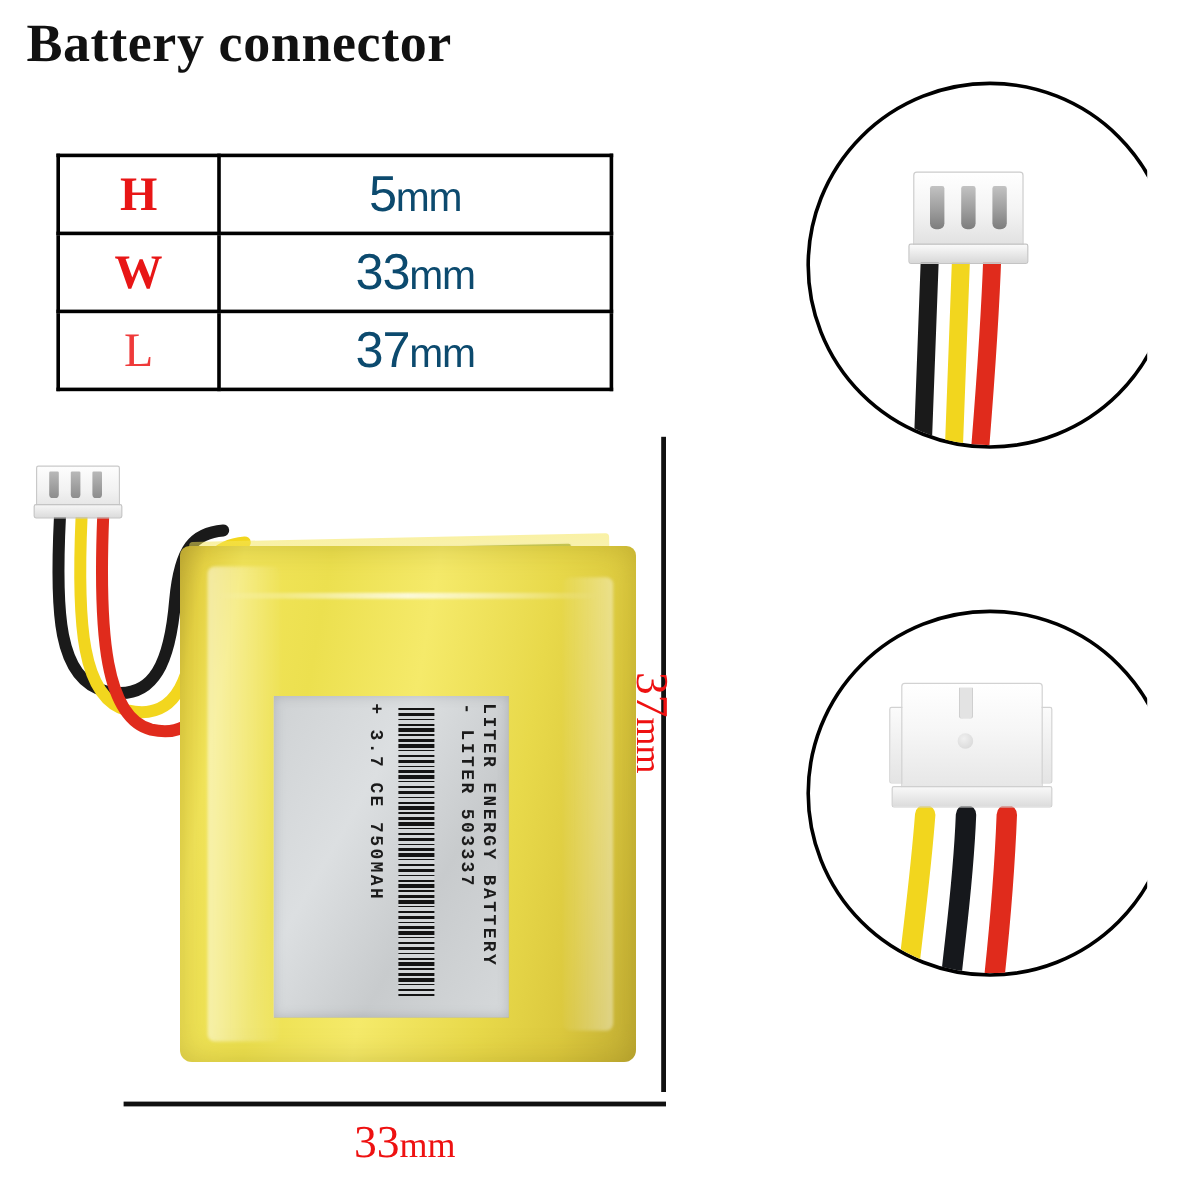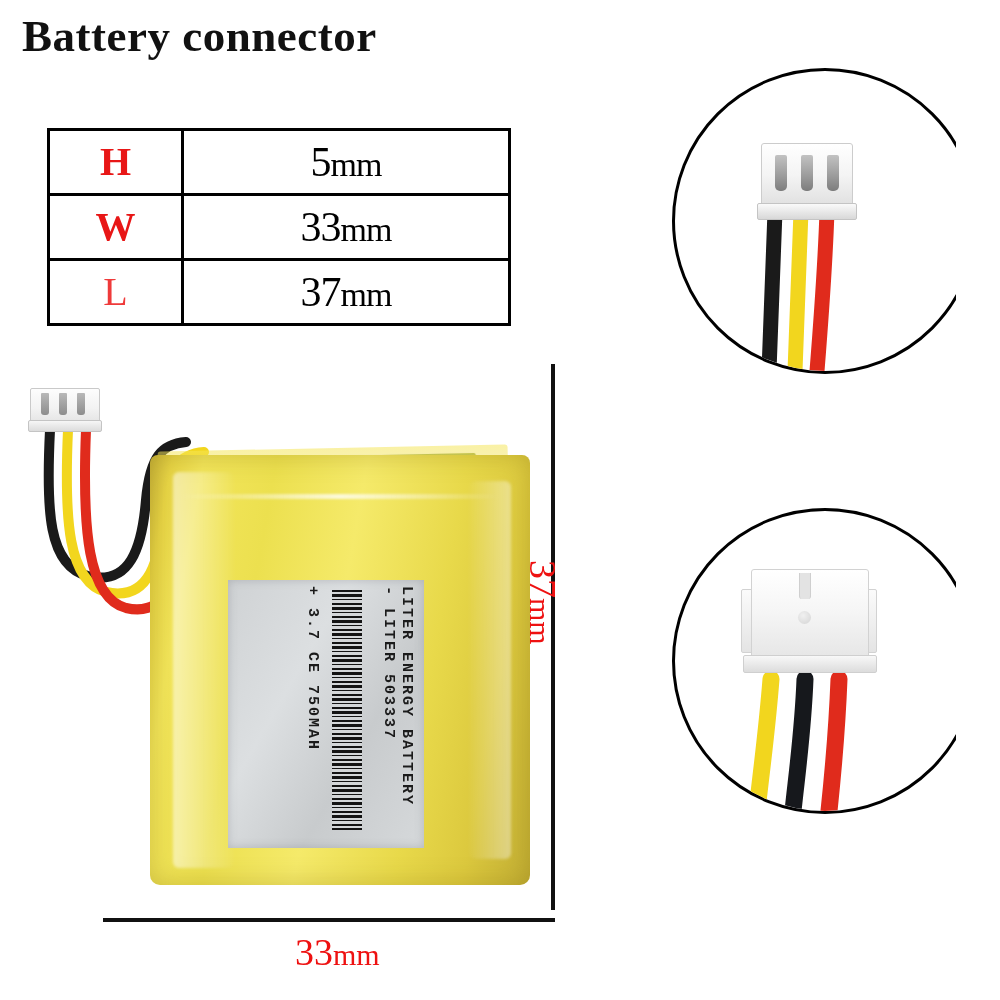--- a/index.html
+++ b/index.html
@@ -48,23 +48,23 @@
   .col-label { width: 131px; }
   .lbl {
     font-family: "Liberation Serif", serif;
     font-size: 40px;
     color: #e81616;
     line-height: 1;
   }
   .lbl.bold { font-weight: bold; }
   .lbl.light { font-weight: normal; color: #ef3a3a; }
   .val {
-    font-family: Liberation Serif, serif;
+    font-family: Liberation Sans, sans-serif;
     font-size: 42px;
-    color: #000000;
+    color: #0c4a6e;
     line-height: 1;
     letter-spacing: -1px;
   }
   .val .unit { font-size: 34px; }
 
   
   .dim-line-v {
     position: absolute;
     left: 551px;
     top: 364px;

